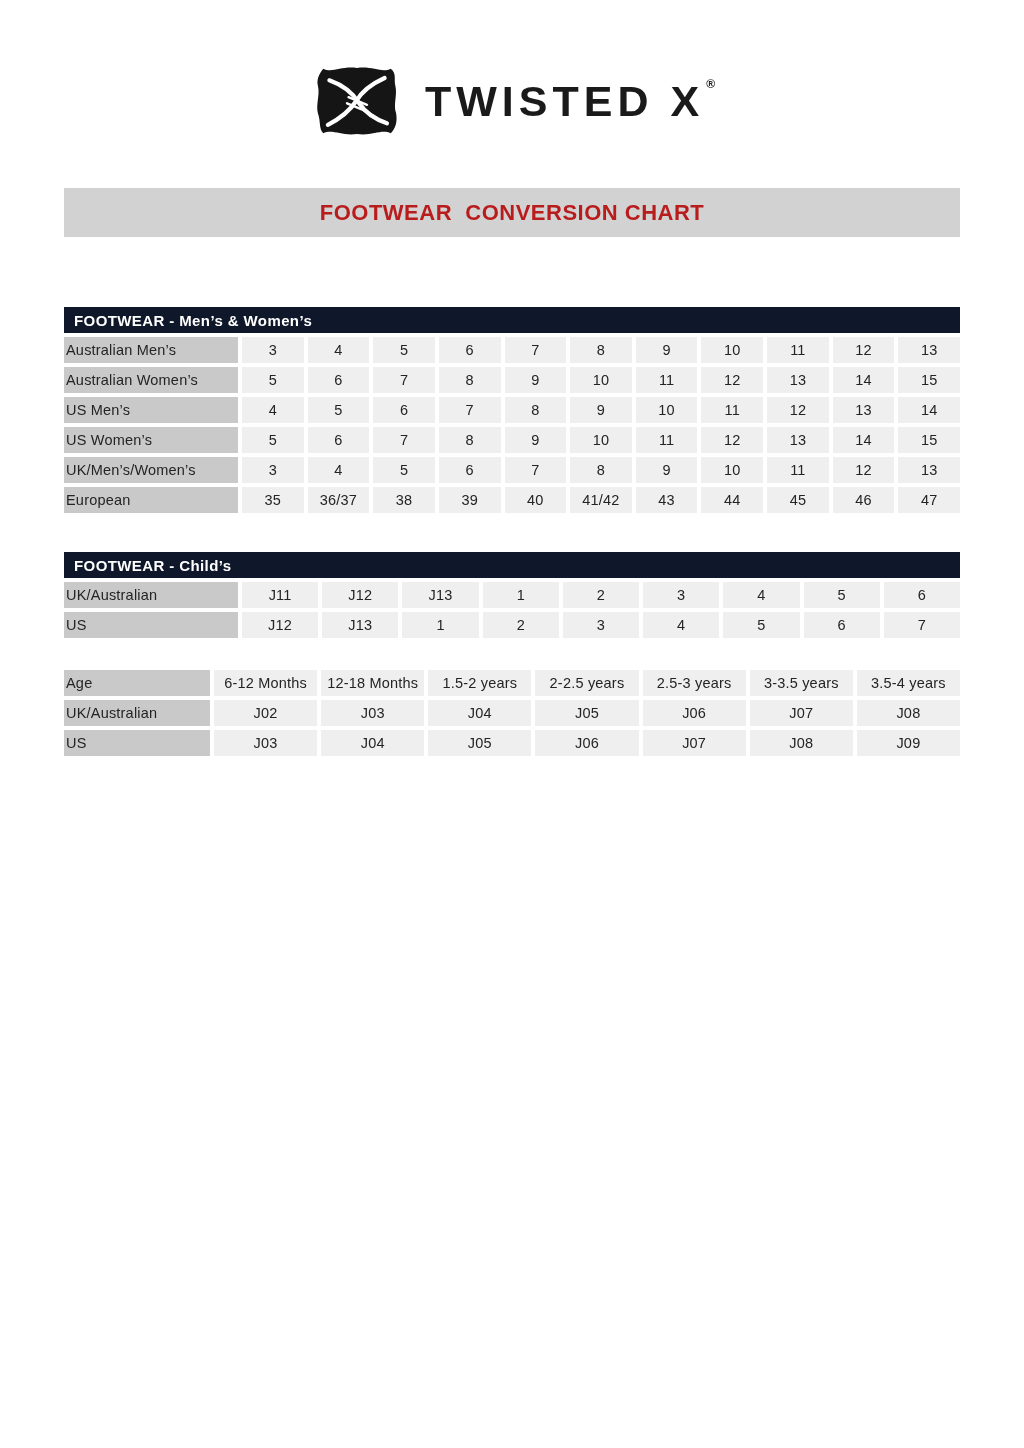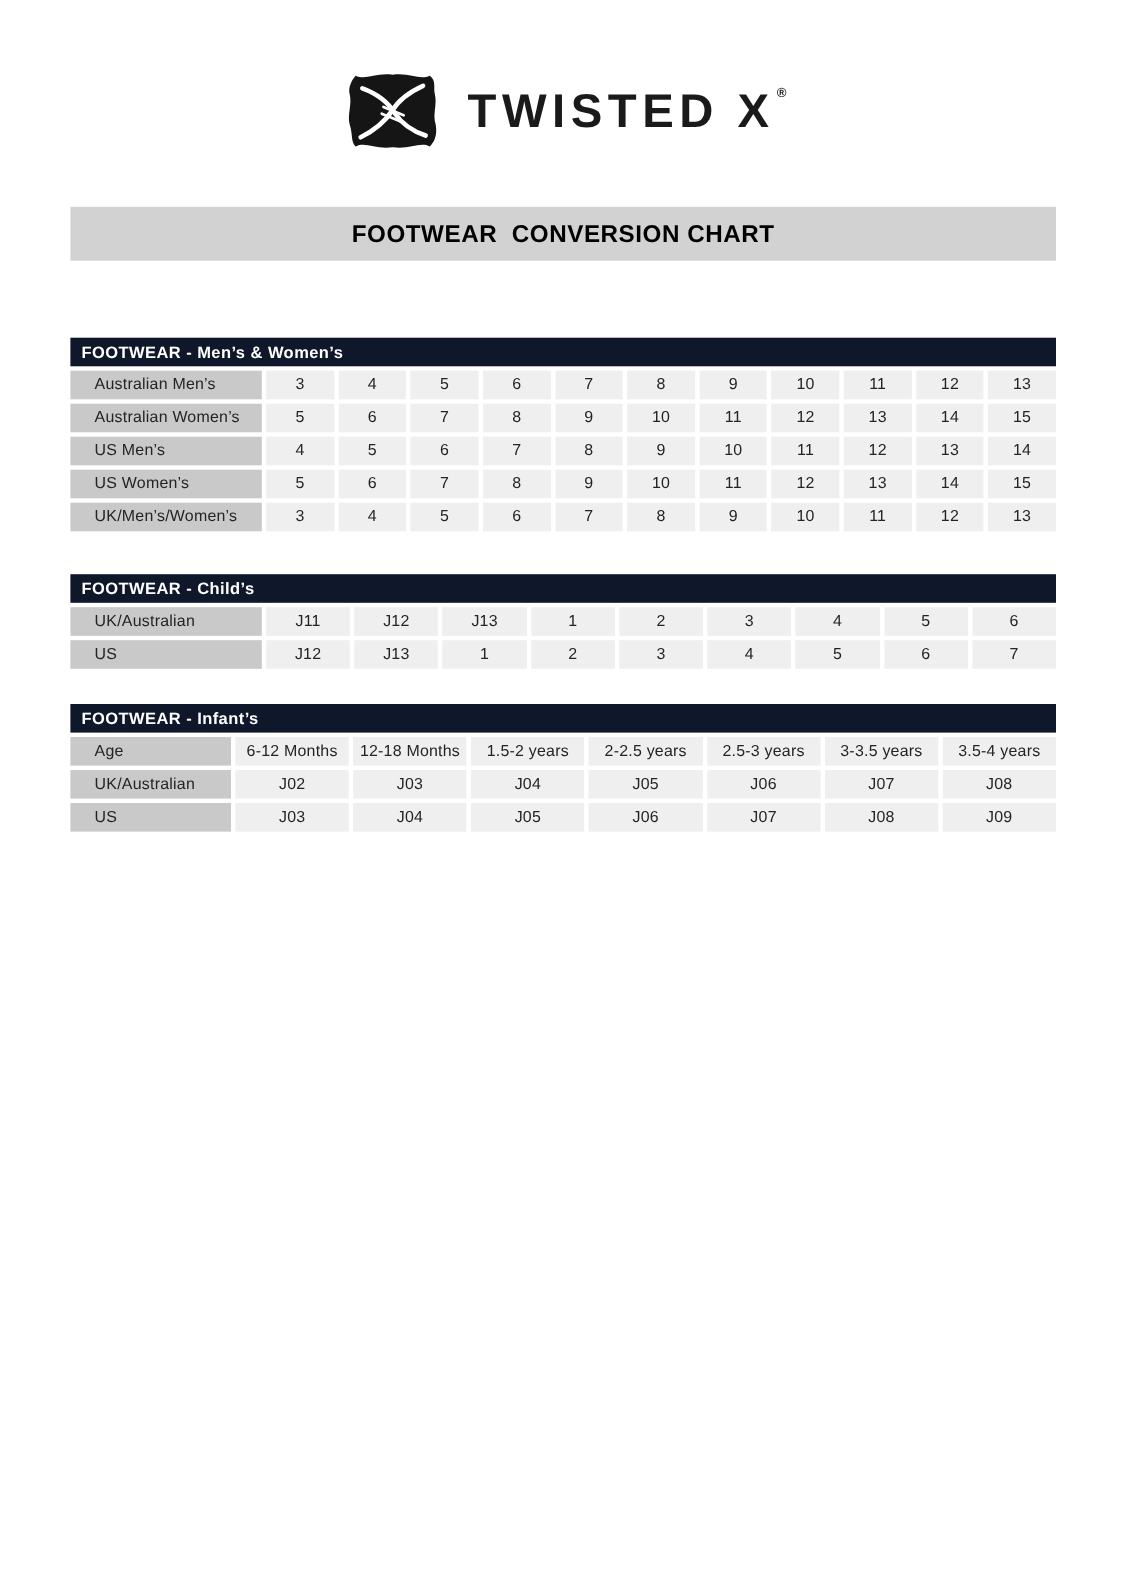--- a/index.html
+++ b/index.html
@@ -55,21 +55,21 @@
     height: 49px;
     background: #d2d2d2;
     display: flex;
     align-items: center;
     justify-content: center;
   }
   .banner-title {
     font-size: 22px;
     font-weight: bold;
     letter-spacing: 0.5px;
-    color: #000000;
+    color: #b91c1c;
     white-space: pre; 
   }
 
   
   .tables {
     position: absolute;
     top: 307px;
     left: 64px;
     width: 896px;
   }
@@ -96,21 +96,21 @@
   }
   .cell {
     display: flex;
     align-items: center;
     font-size: 14.5px;
     color: #242424;
     overflow: hidden;
   }
   .cell-label {
     background: #c9c9c9;
-    padding-left: 22px;
+    padding-left: 2px;
     letter-spacing: 0.2px;
   }
   .cell-value {
     background: #efefef;
     justify-content: center;
     letter-spacing: 0.2px;
   }
 </style>
 </head>
 <body>
@@ -204,20 +204,34 @@
           <div class="cell cell-value">5</div>
           <div class="cell cell-value">6</div>
           <div class="cell cell-value">7</div>
           <div class="cell cell-value">8</div>
           <div class="cell cell-value">9</div>
           <div class="cell cell-value">10</div>
           <div class="cell cell-value">11</div>
           <div class="cell cell-value">12</div>
           <div class="cell cell-value">13</div>
         </div>
+        <div class="table-row" style="grid-template-columns: 174px repeat(11, 1fr);">
+          <div class="cell cell-label">European</div>
+          <div class="cell cell-value">35</div>
+          <div class="cell cell-value">36/37</div>
+          <div class="cell cell-value">38</div>
+          <div class="cell cell-value">39</div>
+          <div class="cell cell-value">40</div>
+          <div class="cell cell-value">41/42</div>
+          <div class="cell cell-value">43</div>
+          <div class="cell cell-value">44</div>
+          <div class="cell cell-value">45</div>
+          <div class="cell cell-value">46</div>
+          <div class="cell cell-value">47</div>
+        </div>
       </section>
       <section class="table-section">
         <div class="table-header">FOOTWEAR - Child’s</div>
         <div class="table-row" style="grid-template-columns: 174px repeat(9, 1fr);">
           <div class="cell cell-label">UK/Australian</div>
           <div class="cell cell-value">J11</div>
           <div class="cell cell-value">J12</div>
           <div class="cell cell-value">J13</div>
           <div class="cell cell-value">1</div>
           <div class="cell cell-value">2</div>
@@ -233,21 +247,20 @@
           <div class="cell cell-value">1</div>
           <div class="cell cell-value">2</div>
           <div class="cell cell-value">3</div>
           <div class="cell cell-value">4</div>
           <div class="cell cell-value">5</div>
           <div class="cell cell-value">6</div>
           <div class="cell cell-value">7</div>
         </div>
       </section>
       <section class="table-section">
-        <div class="table-header">FOOTWEAR - Infant’s</div>
         <div class="table-row" style="grid-template-columns: 146px repeat(7, 1fr);">
           <div class="cell cell-label">Age</div>
           <div class="cell cell-value">6-12 Months</div>
           <div class="cell cell-value">12-18 Months</div>
           <div class="cell cell-value">1.5-2 years</div>
           <div class="cell cell-value">2-2.5 years</div>
           <div class="cell cell-value">2.5-3 years</div>
           <div class="cell cell-value">3-3.5 years</div>
           <div class="cell cell-value">3.5-4 years</div>
         </div>

